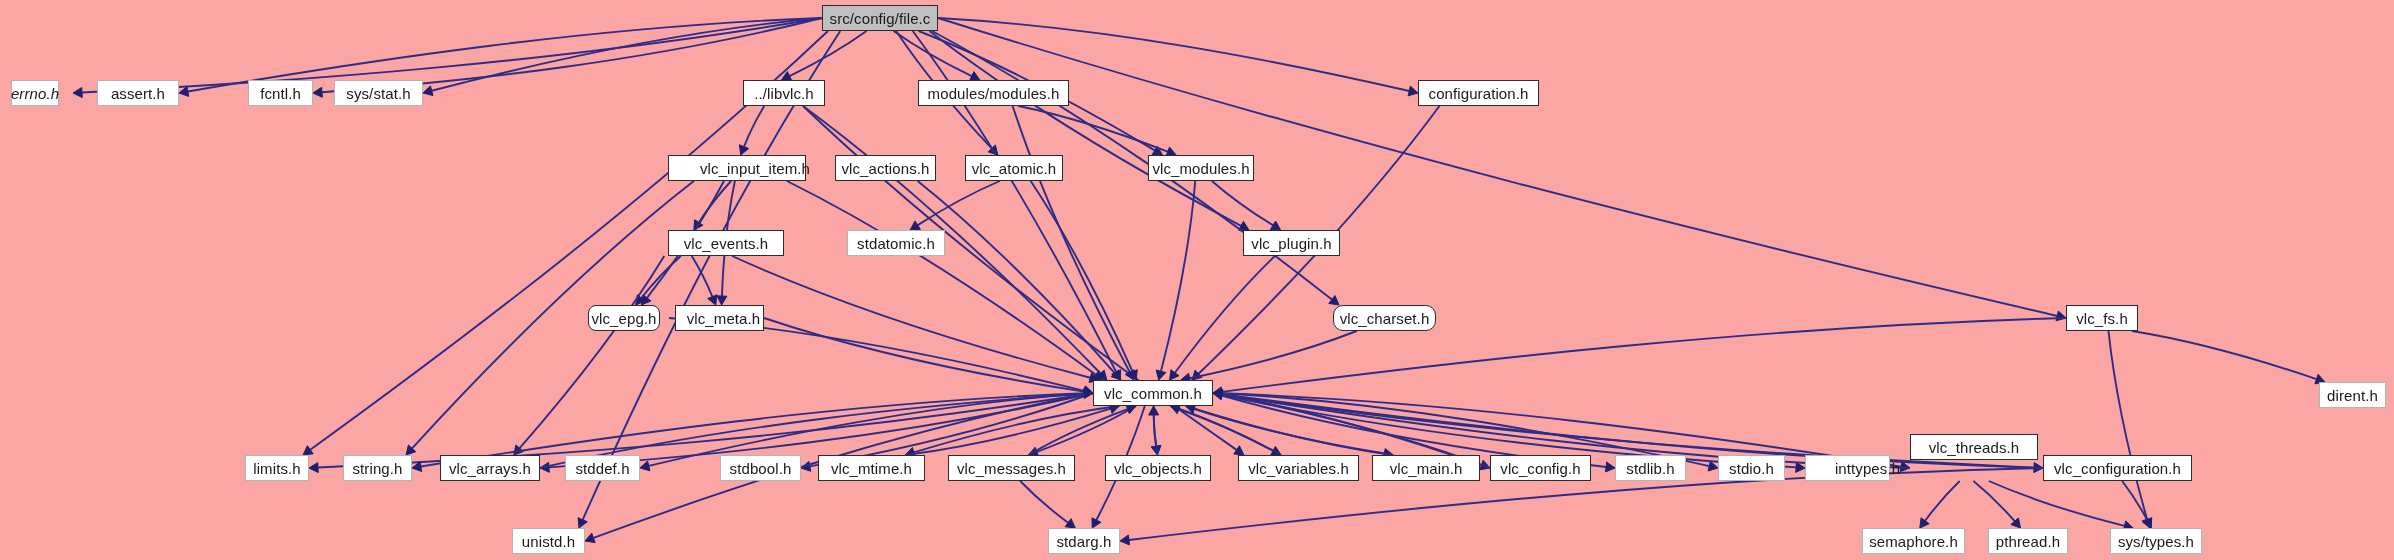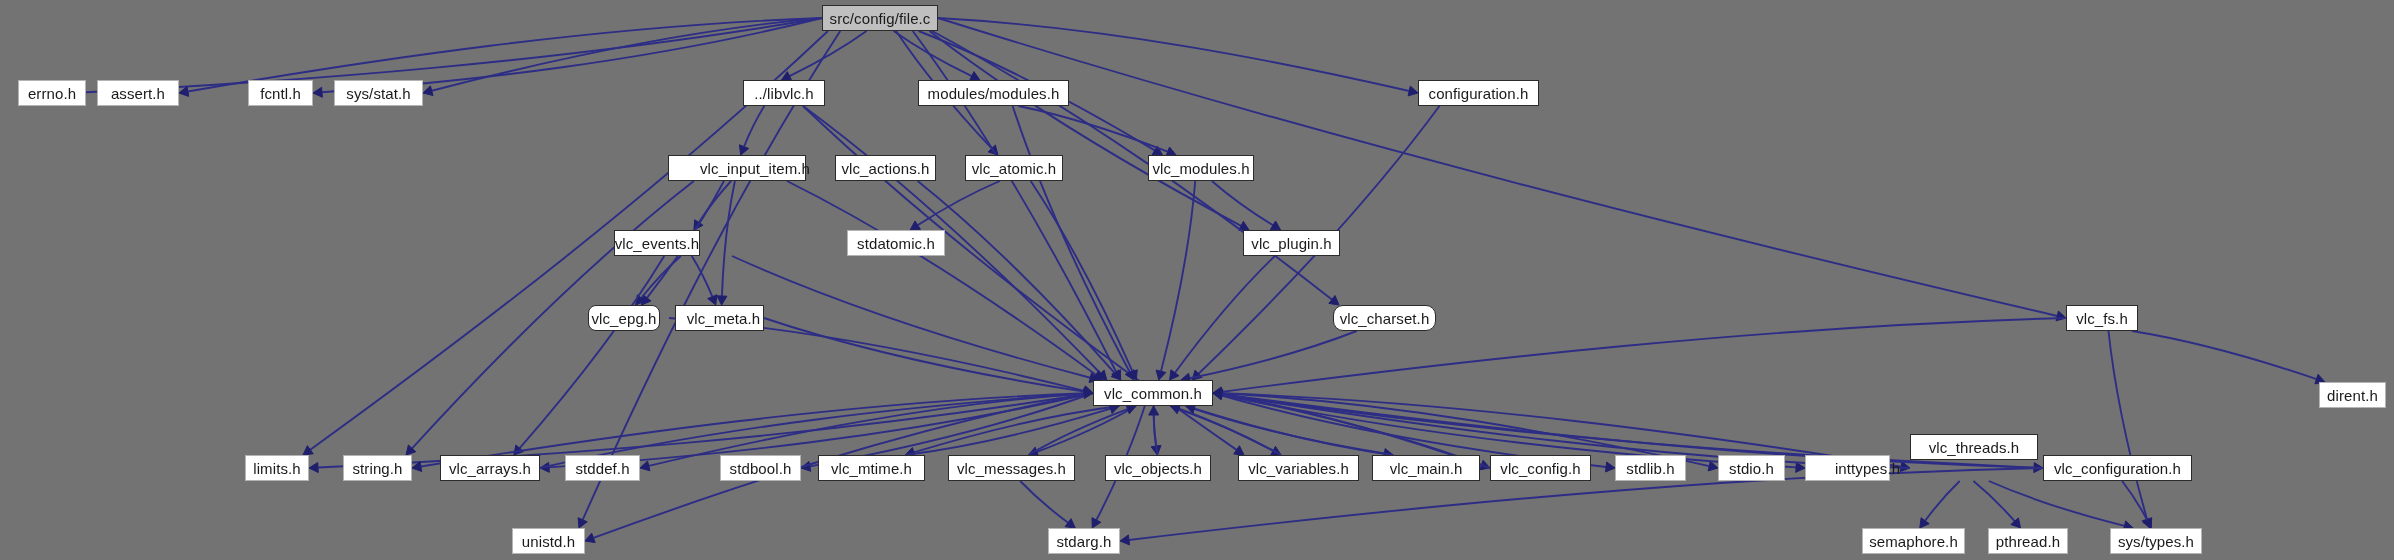--- a/index.html
+++ b/index.html
@@ -4,21 +4,21 @@
 <style>
   html, body {
     margin: 0;
     padding: 0;
     background: #ffffff;
   }
   #graph-root {
     position: relative;
     width: 2394px;
     height: 560px;
-    background: #737373;
+    background: #fca5a5;
     font-family: "Liberation Sans", sans-serif;
   }
   svg#edge-layer {
     position: absolute;
     left: 0;
     top: 0;
     width: 2394px;
     height: 560px;
     overflow: visible;
   }
@@ -209,21 +209,21 @@
       <polygon class="arrowhead" points="1213,393 1222.5846387283461,389.2403855986169 1221.2557081595457,399.15168942522354"></polygon>
       <path d="M2043,468 C1718.5308131059007,475.60603420200493 1396.0484878635405,508.333620521203 1128.9376392090776,539.9423585823349"></path>
       <polygon class="arrowhead" points="1120,541 1128.350060643708,534.9770034661808 1129.5252177744471,544.907713698489"></polygon>
       <path d="M2122.12,481 C2134.006,496.42589999999996 2143.589,513.28554 2147.168591787411,520.04613044695"></path>
       <polygon class="arrowhead" points="2151.38,528 2142.74977536905,522.3858016761661 2151.587408205772,517.7064592177338"></polygon>
     </svg>
   <div id="node-layer">
       <div class="node root" style="left: 822px; top: 5px; width: 116px;">
         <span>src/config/file.c</span>
       </div>
-      <div class="node" style="left: 18px; top: 80px; width: 68px;">
+      <div class="node" style="left: 11px; top: 80px; width: 48px; font-style: italic;">
         <span>errno.h</span>
       </div>
       <div class="node" style="left: 97px; top: 80px; width: 82px;">
         <span>assert.h</span>
       </div>
       <div class="node" style="left: 248px; top: 80px; width: 65px;">
         <span>fcntl.h</span>
       </div>
       <div class="node" style="left: 334px; top: 80px; width: 89px;">
         <span>sys/stat.h</span>
@@ -242,21 +242,21 @@
       </div>
       <div class="node strong" style="left: 835px; top: 155px; width: 101px;">
         <span>vlc_actions.h</span>
       </div>
       <div class="node strong" style="left: 965px; top: 155px; width: 98px;">
         <span>vlc_atomic.h</span>
       </div>
       <div class="node strong" style="left: 1148px; top: 155px; width: 106px;">
         <span>vlc_modules.h</span>
       </div>
-      <div class="node strong" style="left: 614px; top: 230px; width: 86px;">
+      <div class="node strong" style="left: 668px; top: 230px; width: 116px;">
         <span>vlc_events.h</span>
       </div>
       <div class="node" style="left: 847px; top: 230px; width: 98px;">
         <span>stdatomic.h</span>
       </div>
       <div class="node strong" style="left: 1243px; top: 230px; width: 97px;">
         <span>vlc_plugin.h</span>
       </div>
       <div class="node strong" style="left: 588px; top: 305px; width: 72px; border-radius: 8px;">
         <span>vlc_epg.h</span>

